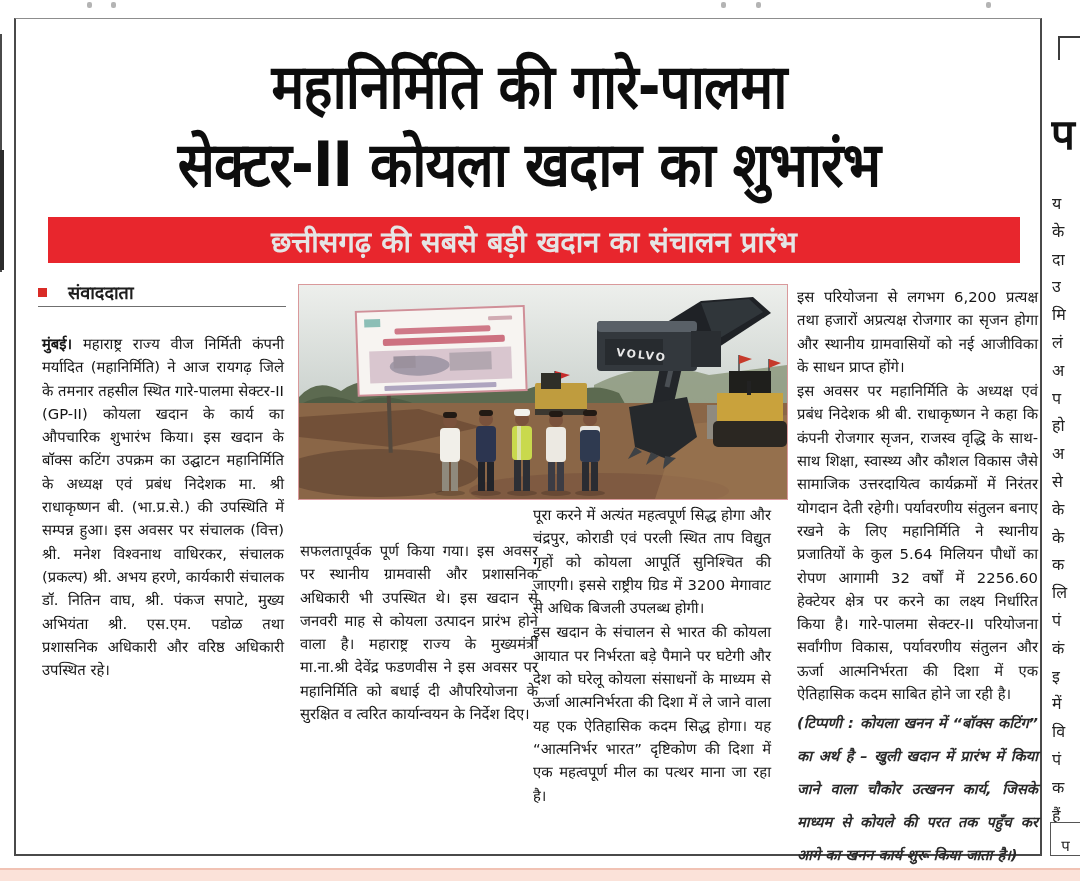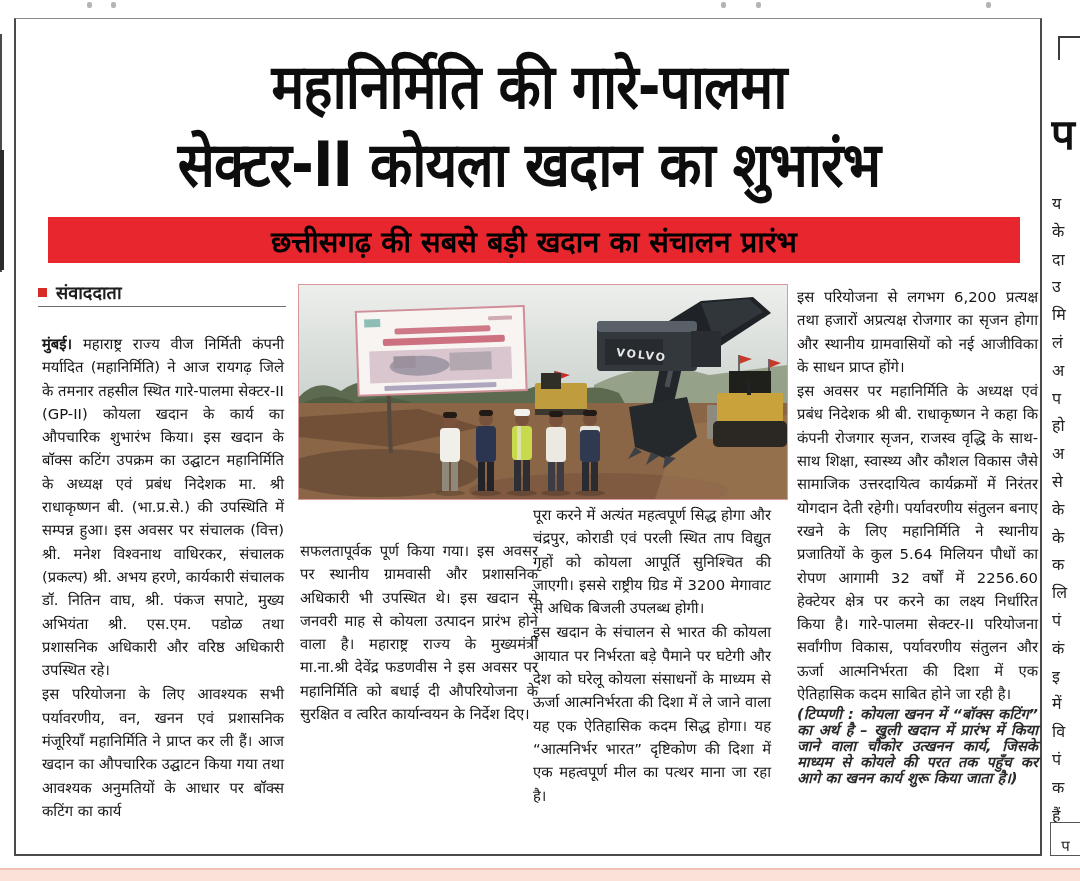--- a/index.html
+++ b/index.html
@@ -19,32 +19,32 @@
   .hl{position:absolute;left:22px;width:1014px;margin:0;text-align:center;
     font-weight:bold;color:#0d0d0d;font-size:55px;line-height:70px;letter-spacing:-1px;
     transform:scaleY(1.12);transform-origin:top center;white-space:nowrap;}
   .hl.l1{top:48px;}
   .hl.l2{top:126px;}
 
   .banner{position:absolute;left:48px;top:217px;width:972px;height:46px;
     display:flex;align-items:center;justify-content:center;}
   .banner-text{font-size:29px;font-weight:bold;letter-spacing:0;}
 
-  .byline{position:absolute;left:38px;top:281px;height:22px;display:flex;align-items:center;gap:9px;
+  .byline{position:absolute;left:38px;top:281px;height:22px;display:flex;align-items:center;gap:21px;
     font-size:18px;font-weight:bold;color:#1e1e1e;}
   .byline .sq{width:9px;height:9px;display:inline-block;}
   .byline-rule{position:absolute;left:38px;top:306px;width:248px;border-top:1.5px solid #6f6f6f;}
 
   .col{position:absolute;text-align:justify;font-size:14.8px;line-height:23.3px;color:#161616;}
   .col p{margin:0 0 1px 0;}
   .col1{left:42px;top:332px;width:242px;}
   .col2{left:300px;top:503px;width:238px;margin-top:36px;}
   .col3{left:533px;top:503px;width:238px;}
   .col4{left:797px;top:285px;width:241px;}
-  .note{font-style:italic;font-weight:bold;font-size:14.6px;line-height:16px;color:#2a2a2a;}
+  .note{font-style:italic;font-weight:bold;font-size:14.6px;line-height:33px;color:#2a2a2a;}
 
   .photo{position:absolute;left:298px;top:284px;width:488px;height:214px;margin:0;
     border:1px solid #d9999b;box-sizing:content-box;overflow:hidden;background:#dfe3e0;}
   .photo svg{display:block;}
 
   
   .side-big{position:absolute;left:1051px;top:104px;font-size:42px;font-weight:bold;color:#111;width:29px;overflow:hidden;white-space:nowrap;}
   .side-chars{position:absolute;left:1052px;top:190px;width:27px;overflow:hidden;
     font-size:16px;line-height:27.8px;color:#222;white-space:pre-line;}
   .side-box-top{position:absolute;left:1058px;top:36px;width:22px;height:22px;
@@ -69,32 +69,31 @@
 
   <div class="left-frag"></div>
   <div class="left-frag2"></div>
 
   <div class="article"></div>
 
   <h1 class="hl l1">महानिर्मिति की गारे-पालमा</h1>
   <h1 class="hl l2">सेक्टर-II कोयला खदान का शुभारंभ</h1>
 
   <div class="banner" style="background: rgb(232, 38, 45);">
-    <span class="banner-text" style="color: #000000;">छत्तीसगढ़ की सबसे बड़ी खदान का संचालन प्रारंभ</span>
+    <span class="banner-text" style="color: #e5e5e5;">छत्तीसगढ़ की सबसे बड़ी खदान का संचालन प्रारंभ</span>
   </div>
 
   <div class="byline">
     <span class="sq" style="background: rgb(217, 43, 38);"></span>
     <span>संवाददाता</span>
   </div>
   <div class="byline-rule"></div>
 
   <div class="col col1">
     <p><b>मुंबई।</b> <span>महाराष्ट्र राज्य वीज निर्मिती कंपनी मर्यादित (महानिर्मिति) ने आज रायगढ़ जिले के तमनार तहसील स्थित गारे-पालमा सेक्टर-II (GP-II) कोयला खदान के कार्य का औपचारिक शुभारंभ किया। इस खदान के बॉक्स कटिंग उपक्रम का उद्घाटन महानिर्मिति के अध्यक्ष एवं प्रबंध निदेशक मा. श्री राधाकृष्णन बी. (भा.प्र.से.) की उपस्थिति में सम्पन्न हुआ। इस अवसर पर संचालक (वित्त) श्री. मनेश विश्वनाथ वाधिरकर, संचालक (प्रकल्प) श्री. अभय हरणे, कार्यकारी संचालक डॉ. नितिन वाघ, श्री. पंकज सपाटे, मुख्य अभियंता श्री. एस.एम. पडोळ तथा प्रशासनिक अधिकारी और वरिष्ठ अधिकारी उपस्थित रहे।</span></p>
-    <p>इस परियोजना के लिए आवश्यक सभी पर्यावरणीय, वन, खनन एवं प्रशासनिक मंजूरियाँ महानिर्मिति ने प्राप्त कर ली हैं। आज खदान का औपचारिक उद्घाटन किया गया तथा आवश्यक अनुमतियों के आधार पर बॉक्स कटिंग का कार्य</p>
   </div>
 
   <figure class="photo">
     <svg width="488" height="214" viewBox="0 0 488 214">
       <defs>
         <linearGradient id="skyg" x1="0" y1="0" x2="0" y2="1">
           <stop offset="0" stop-color="#edefec"></stop>
             <stop offset="1" stop-color="#c9d0cc"></stop>
         </linearGradient>
       </defs>

